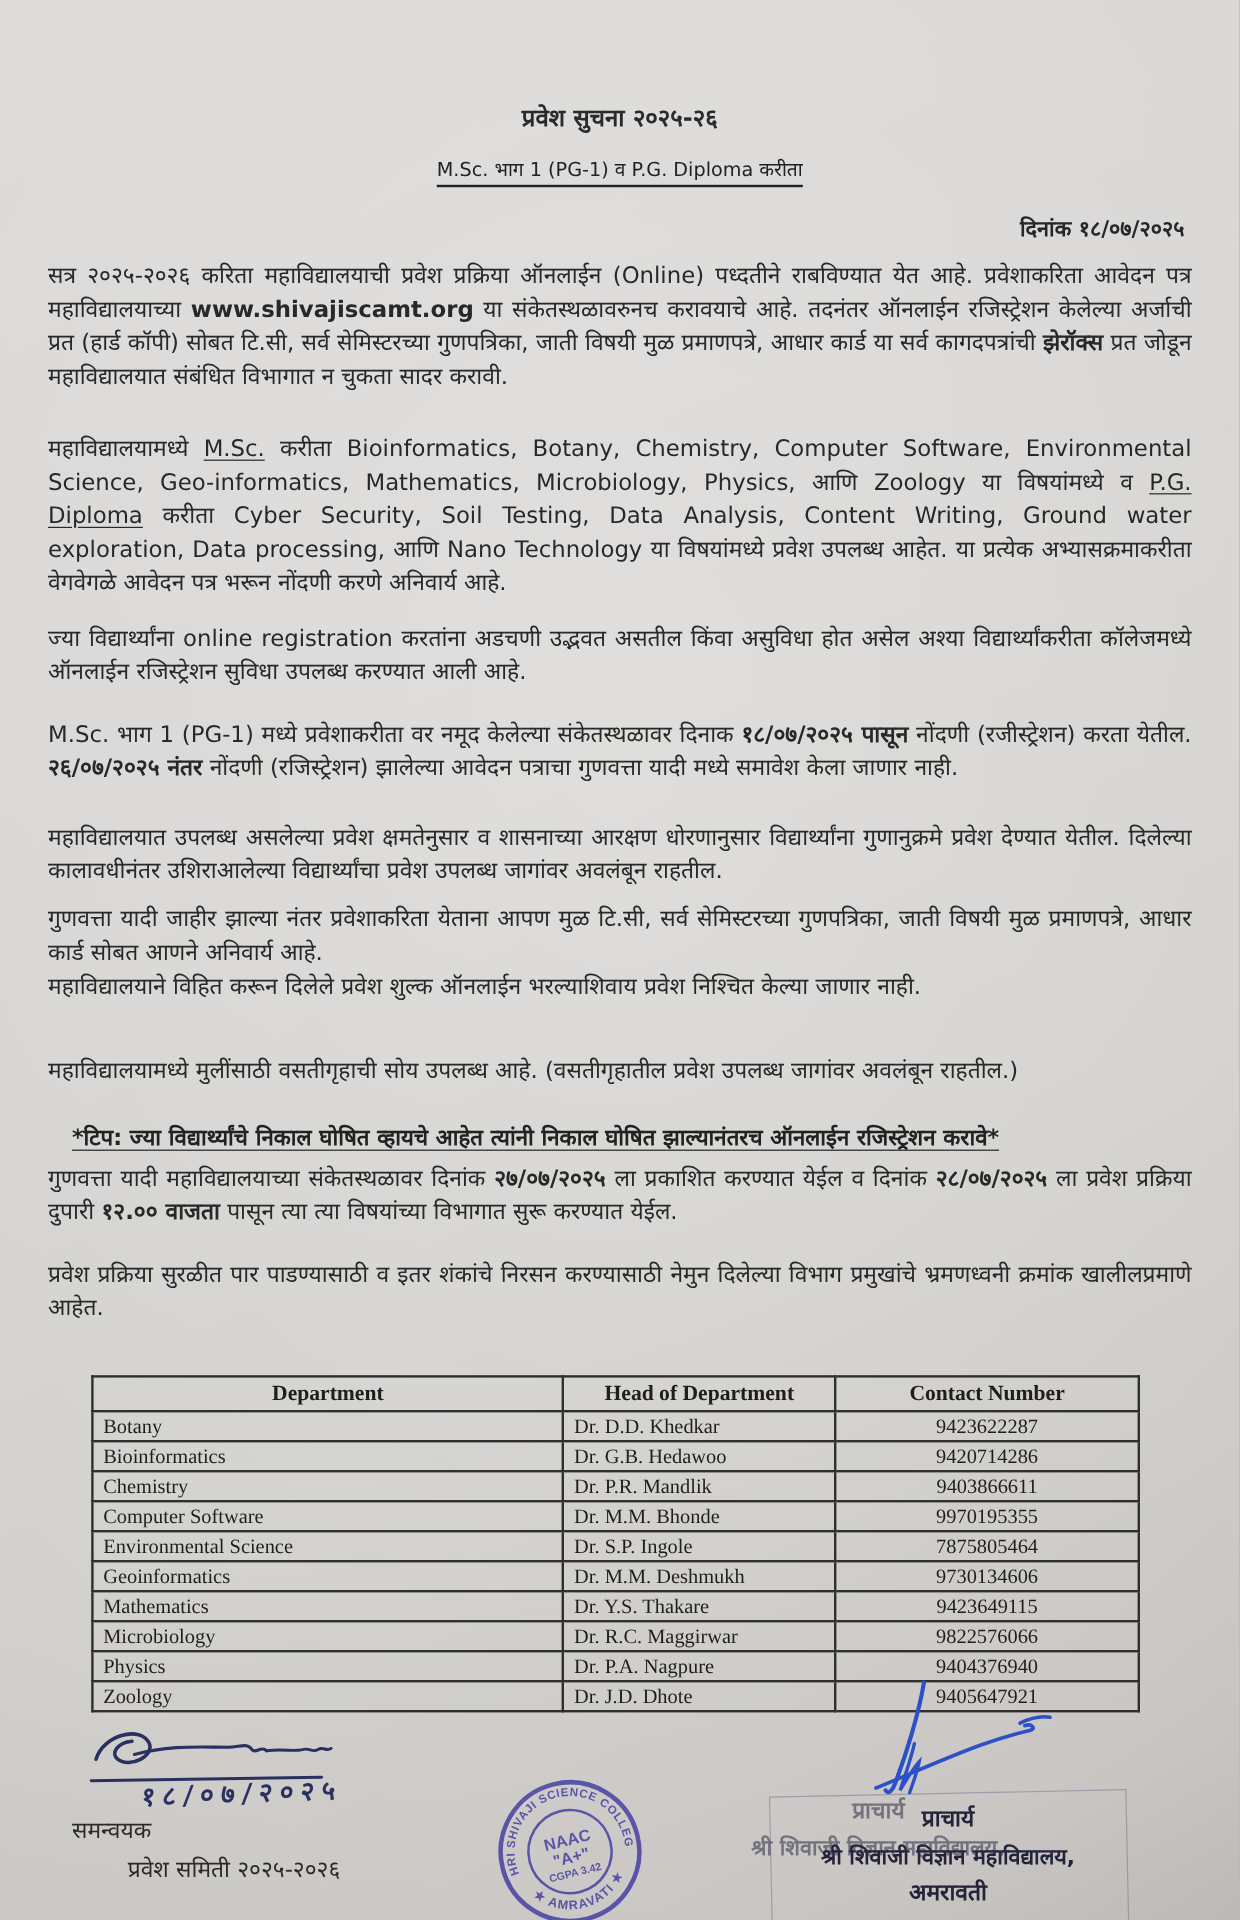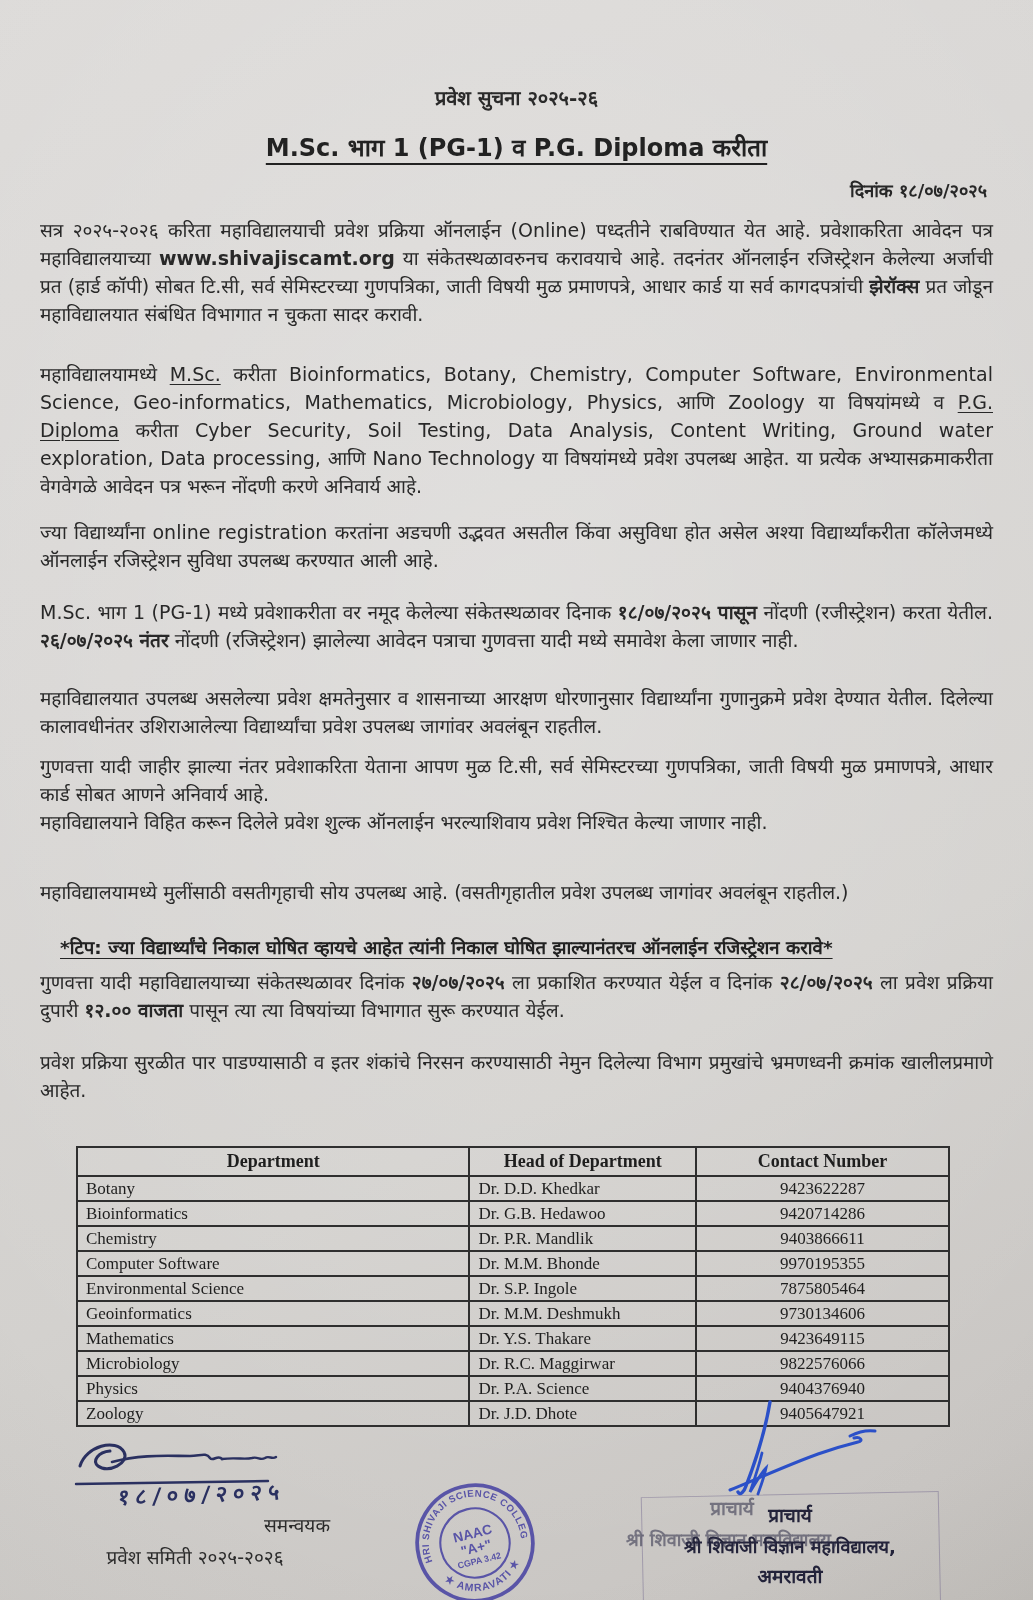--- a/index.html
+++ b/index.html
@@ -6,40 +6,40 @@
   .page{
     position:relative;width:1033px;height:1600px;overflow:hidden;
     background:linear-gradient(155deg,#dddbd9 0%,#d8d6d4 35%,#d3d1ce 65%,#c9c6c3 92%,#c1beba 100%);
     font-family:"DejaVu Sans",sans-serif;color:#272727;
   }
   .vignette{position:absolute;inset:0;pointer-events:none;
     background:radial-gradient(ellipse 130% 110% at 50% 38%,rgba(255,255,255,.22) 0%,rgba(255,255,255,0) 55%,rgba(60,55,50,.10) 100%);}
   .center{position:absolute;left:0;width:100%;text-align:center;}
   .title1{top:26px;font-size:23px;font-weight:bold;color:#242424;}
   .title2{top:84px;font-size:20px;font-weight:bold;color:#2a2a2a;}
-  .title3{top:130px;font-size:24px;font-weight:bold;color:#222;}
+  .title3{top:130px;font-size:16px;font-weight:normal;color:#222;}
   .title3 span{text-decoration:underline;text-decoration-thickness:2px;text-underline-offset:7px;}
   .doc-date{position:absolute;top:178px;right:46px;font-size:18px;font-weight:bold;}
   .para{position:absolute;left:40px;width:953px;font-size:19px;line-height:28px;text-align:justify;color:#282828;}
   .b{font-weight:bold;}
   .bu{font-weight:normal;text-decoration:underline;text-underline-offset:3px;}
   .note{position:absolute;left:40px;width:953px;font-size:18.5px;font-weight:bold;
     text-decoration:underline;text-underline-offset:4px;color:#222;margin-left:20px;}
   table.contacts{position:absolute;left:76px;top:1146px;width:874px;border-collapse:collapse;
     font-family:"Liberation Serif",serif;color:#1e1e1e;}
   table.contacts th,table.contacts td{border:2px solid #2f2f2f;padding:1px 8px;height:21px;line-height:21px;}
   table.contacts th{font-size:18px;font-weight:bold;text-align:center;height:25px;}
   table.contacts td{font-size:17px;}
   td.c-dept{text-align:left;width:45%;}
   td.c-head{text-align:left;width:26%;}
   td.c-phone{text-align:center;width:29%;}
   .sig-left-svg{position:absolute;left:72px;top:1432px;}
   .hand-date{position:absolute;left:118px;top:1478px;font-size:22px;letter-spacing:6px;
     color:#2a3060;transform:rotate(-2deg) skewX(-6deg);font-weight:bold;}
-  .coordinator{position:absolute;left:60px;top:1512px;width:270px;text-align:right;font-size:19px;color:#2b2b2b;}
+  .coordinator{position:absolute;left:60px;top:1512px;width:270px;text-align:left;font-size:19px;color:#2b2b2b;}
   .committee{position:absolute;left:40px;top:1544px;width:310px;text-align:center;font-size:19px;color:#2b2b2b;}
   .stamp{position:absolute;left:412px;top:1480px;opacity:.88;}
   .stamp-box{position:absolute;left:642px;top:1494px;width:296px;height:120px;
     border:1.5px solid rgba(110,100,140,.45);transform:rotate(-1.2deg);}
   .sig-right-svg{position:absolute;left:700px;top:1398px;}
   .principal-block{position:absolute;left:640px;top:1502px;width:300px;text-align:center;color:#23233a;}
   .principal-block .l1{font-size:19px;font-weight:bold;}
   .principal-block .l2{font-size:18px;font-weight:bold;margin-top:6px;}
   .principal-block .l3{font-size:19px;font-weight:bold;margin-top:5px;}
   .ghost{position:absolute;left:-58px;top:-7px;width:300px;opacity:.55;color:#2e2e48;}
@@ -120,21 +120,21 @@
           <td class="c-head">Dr. Y.S. Thakare</td>
           <td class="c-phone">9423649115</td>
         </tr>
       <tr>
           <td class="c-dept">Microbiology</td>
           <td class="c-head">Dr. R.C. Maggirwar</td>
           <td class="c-phone">9822576066</td>
         </tr>
       <tr>
           <td class="c-dept">Physics</td>
-          <td class="c-head">Dr. P.A. Science</td>
+          <td class="c-head">Dr. P.A. Nagpure</td>
           <td class="c-phone">9404376940</td>
         </tr>
       <tr>
           <td class="c-dept">Zoology</td>
           <td class="c-head">Dr. J.D. Dhote</td>
           <td class="c-phone">9405647921</td>
         </tr>
     </tbody>
   </table>
 

